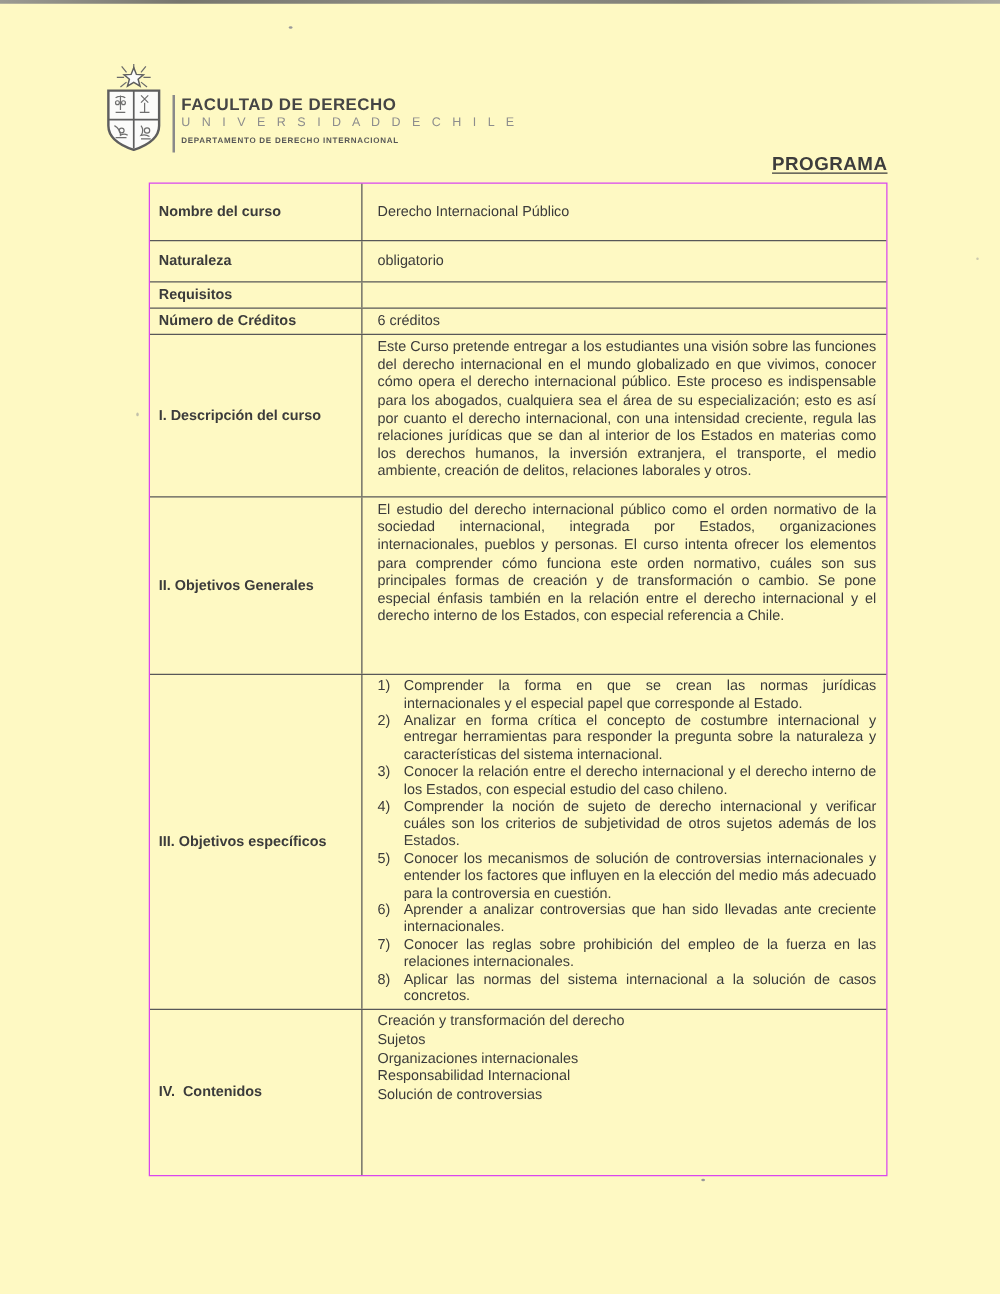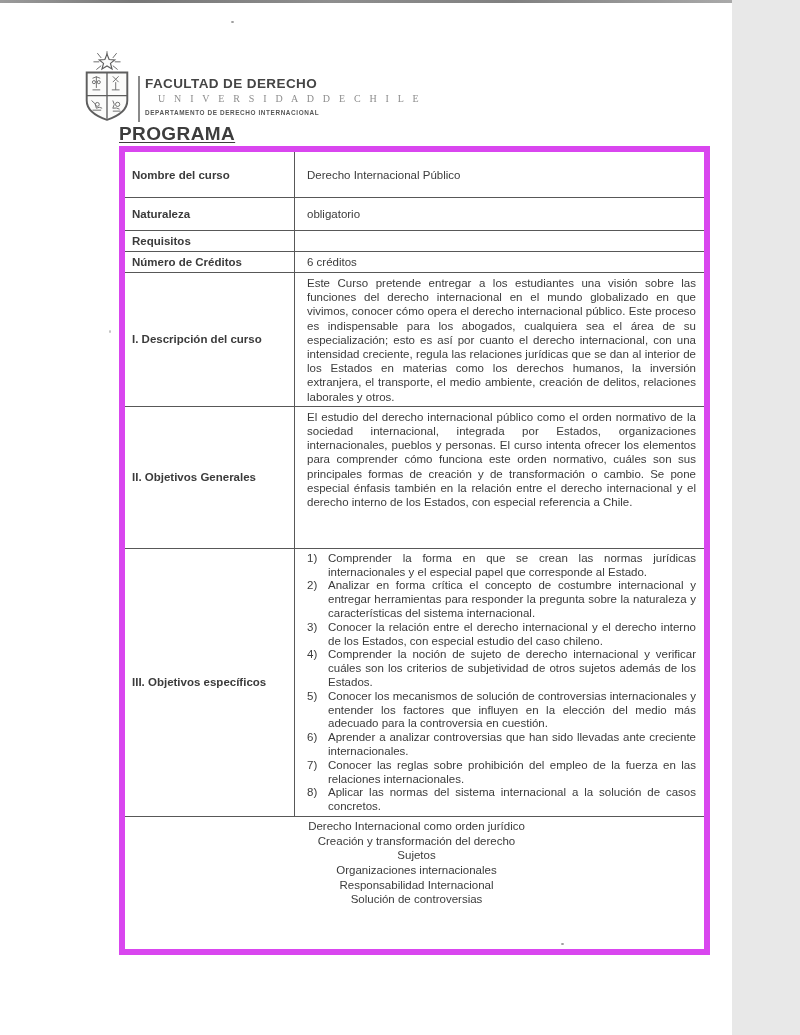--- a/index.html
+++ b/index.html
@@ -1,19 +1,19 @@
 <!DOCTYPE html>
 <html><head>
 <meta charset="utf-8">
 <style>
   html,body{margin:0;padding:0;background:#e8e8e8;}
   .page{
     position:relative;
-    width:732px;height:1035px;
-    background:#ffffff;
+    width:800px;height:1035px;
+    background:#fef9c3;
     overflow:hidden;
     font-family:"Liberation Sans", sans-serif;
     color:#3b3b3b;
   }
   
   .scan-top-band{
     position:absolute;top:0;left:0;width:100%;height:3px;
     background:linear-gradient(90deg,#8a8a8a 0%,#5f5f5f 18%,#7a7a7a 45%,#6a6a6a 70%,#9a9a9a 100%);
     opacity:.85;
   }
@@ -25,55 +25,55 @@
 
   
   .letterhead{position:absolute;left:0;top:0;}
   .crest{position:absolute;left:78px;top:50px;}
   .lh-bar{position:absolute;left:138px;top:76px;width:2px;height:46px;background:#8a8a8a;}
   .lh-faculty{
     position:absolute;left:145px;top:76px;
     font-size:13.5px;font-weight:bold;letter-spacing:.4px;color:#454545;white-space:nowrap;
   }
   .lh-university{
-    position:absolute;left:158px;top:93px;
-    font-size:10px;letter-spacing:3.2px;color:#8d8d8d;white-space:nowrap;font-family:Liberation Serif, serif;
+    position:absolute;left:145px;top:93px;
+    font-size:10px;letter-spacing:3.2px;color:#8d8d8d;white-space:nowrap;
   }
   .lh-department{
     position:absolute;left:145px;top:109px;
     font-size:6.4px;font-weight:bold;letter-spacing:.6px;color:#565656;white-space:nowrap;
   }
 
   
   .doc-title{
     position:absolute;left:119px;top:123px;width:591px;
-    text-align:left;font-size:19px;font-weight:bold;letter-spacing:.4px;
+    text-align:right;font-size:15px;font-weight:bold;letter-spacing:.4px;
     text-decoration:underline;text-underline-offset:2px;color:#3d3d3d;
   }
 
   
   .ptable{
     position:absolute;left:119px;top:146px;width:591px;
-    border:6px solid #d946ef;box-sizing:border-box;
+    border:1px solid #d946ef;box-sizing:border-box;
     font-size:11.5px;
   }
   .prow{display:flex;border-top:1px solid #585858;}
   .prow:first-child{border-top:none;}
   .cell-label{
     width:170px;flex:0 0 170px;border-right:1px solid #585858;
     padding:3px 4px 3px 7px;box-sizing:border-box;
     display:flex;flex-direction:column;justify-content:center;
     font-weight:bold;line-height:14px;white-space:pre-wrap;
   }
   .cell-label .sublabel{font-weight:normal;}
   .cell-value{
     flex:1;padding:2px 8px 2px 12px;box-sizing:border-box;
     display:flex;flex-direction:column;justify-content:center;
   }
-  .cell-value.top{justify-content:flex-start;align-items:center;}
+  .cell-value.top{justify-content:flex-start;}
   .r1{min-height:45px;}
   .r2{min-height:32px;}
   .r3{min-height:20px;}
   .r4{min-height:19px;}
   .r5{min-height:129px;}
   .r6{min-height:141px;}
   .r7{min-height:262px;}
   .r8{min-height:132px;}
   .para{text-align:justify;line-height:14.2px;padding-top:1px;}
   .obj-list{padding-top:1px;}
@@ -219,22 +219,24 @@
           </div>
           <div class="obj-item">
             <span class="obj-num">8)</span>
             <span class="obj-text">Aplicar las normas del sistema internacional a la solución de casos concretos.</span>
           </div>
         </div>
       </div>
     </div>
 
     <div class="prow r8">
-      <div class="cell-value top">
-        <div class="content-line">Derecho Internacional como orden jurídico</div>
+      <div class="cell-label">
+        <span>IV.  Contenidos</span>
+      </div>
+      <div class="cell-value top">
         <div class="content-line">Creación y transformación del derecho</div>
         <div class="content-line">Sujetos</div>
         <div class="content-line">Organizaciones internacionales</div>
         <div class="content-line">Responsabilidad Internacional</div>
         <div class="content-line">Solución de controversias</div>
       </div>
     </div>
 
   </div>
 </div>

